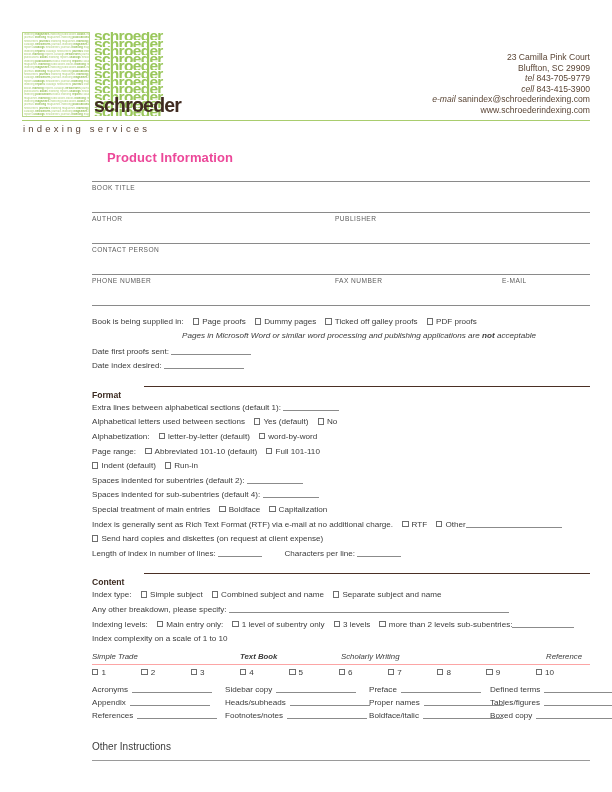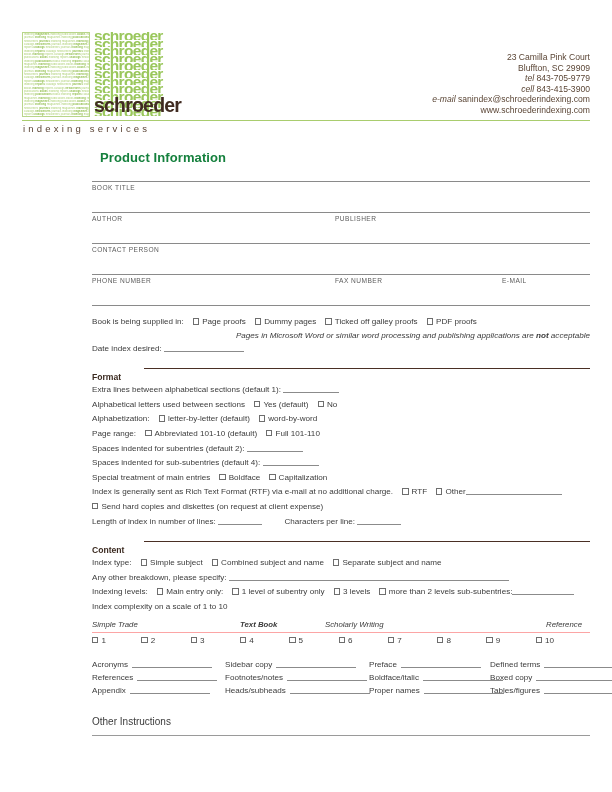--- a/index.html
+++ b/index.html
@@ -119,22 +119,22 @@
   
   .content {
     position: absolute;
     left: 92px;
     top: 150px;
     width: 498px;
   }
   .doc-title {
     font-size: 13px;
     font-weight: bold;
-    color: #15803d;
-    margin: 0 0 16px 8px;
+    color: #ec4899;
+    margin: 0 0 16px 15px;
     letter-spacing: 0.1px;
   }
 
   
   .fieldrow {
     position: relative;
     border-top: 1px solid #8a8a8a;
     height: 30px;
   }
   .fieldrow .flabel {
@@ -152,21 +152,21 @@
 
   
   .line {
     font-size: 8.1px;
     line-height: 14.6px;
     color: #3b3b3b;
     white-space: nowrap;
   }
   .line.ital { font-style: italic; }
   .line .b { font-weight: bold; }
-  .indent-note { padding-left: 90px; text-align: right; }
+  .indent-note { padding-left: 90px; }
 
   .sect-rule {
     border-top: 1.2px solid #4a2f24;
     margin: 12px 0 3px 52px;
     height: 0;
   }
   .sect-head {
     font-size: 8.6px;
     font-weight: bold;
     color: #3b2a20;
@@ -212,38 +212,38 @@
   .scale-heads span {
     position: absolute;
     top: 0;
     font-size: 7.8px;
     font-style: italic;
     color: #3b3b3b;
     white-space: nowrap;
   }
   .sh0 { left: 0; }
   .sh1 { left: 148px; font-weight: bold; }
-  .sh2 { left: 233px; }
+  .sh2 { left: 249px; }
   .sh3 { right: 8px; }
   .scale-boxes {
     position: relative;
     height: 15px;
     margin-top: 3px;
   }
   .scale-boxes .sbox {
     position: absolute;
     top: 0;
     font-size: 8.1px;
     color: #3b3b3b;
     white-space: nowrap;
   }
 
   
   .grid {
-    margin-top: 8px;
+    margin-top: 1px;
   }
   .grid-row {
     position: relative;
     height: 13px;
     font-size: 8.1px;
     color: #3b3b3b;
     white-space: nowrap;
   }
   .grid-row .cell {
     position: absolute;
@@ -359,20 +359,24 @@
       <span class="flabel c3">E-MAIL</span>
     </div>
 
     <div style="margin-top:9px;">
       <div class="line">
         <span>Book is being supplied in:</span><span class="gap"></span><span class="cb"></span><span>Page proofs</span><span class="gap"></span><span class="cb"></span><span>Dummy pages</span><span class="gap"></span><span class="cb"></span><span>Ticked off galley proofs</span><span class="gap"></span><span class="cb"></span><span>PDF proofs</span>
       </div>
       <div class="line ital indent-note" style="line-height:12px;">
         <span>Pages in Microsoft Word or similar word processing and publishing applications are </span><span class="b">not</span><span> acceptable</span>
       </div>
+      <div class="line" style="margin-top:3px;">
+        <span>Date first proofs sent:</span>
+        <span class="blank b-lg"></span>
+      </div>
       <div class="line">
         <span>Date index desired:</span>
         <span class="blank b-lg"></span>
       </div>
     </div>
 
     <div class="sect-rule"></div>
     <div class="sect-head">Format</div>
 
     <div class="line">
@@ -385,20 +389,23 @@
     </div>
 
     <div class="line">
       <span>Alphabetization:</span><span class="gap"></span><span class="cb"></span><span>letter-by-letter (default)</span><span class="gap"></span><span class="cb"></span><span>word-by-word</span>
     </div>
 
     <div class="line">
       <span>Page range:</span><span class="gap"></span><span class="cb"></span><span>Abbreviated  101-10 (default)</span><span class="gap"></span><span class="cb"></span><span>Full  101-110</span>
     </div>
 
+    <div class="line">
+      <span class="cb"></span><span>Indent (default)</span><span class="gap"></span><span class="cb"></span><span>Run-in</span>
+    </div>
 
     <div class="line">
       <span>Spaces indented for subentries (default 2):</span>
       <span class="blank b-md"></span>
     </div>
 
     <div class="line">
       <span>Spaces indented for sub-subentries (default 4):</span>
       <span class="blank b-md"></span>
     </div>
@@ -464,31 +471,31 @@
 
 
     <div class="grid" id="indexable-grid">
         <div class="grid-row">
           <span class="cell gc0"><span>Acronyms</span><span class="blank b-lg"></span></span>
           <span class="cell gc1"><span>Sidebar copy</span><span class="blank b-lg"></span></span>
           <span class="cell gc2"><span>Preface</span><span class="blank b-lg"></span></span>
           <span class="cell gc3"><span>Defined terms</span><span class="blank b-lg"></span></span>
         </div>
         <div class="grid-row">
+          <span class="cell gc0"><span>Appendix</span><span class="blank b-lg"></span></span>
+          <span class="cell gc1"><span>Heads/subheads</span><span class="blank b-lg"></span></span>
+          <span class="cell gc2"><span>Proper names</span><span class="blank b-lg"></span></span>
+          <span class="cell gc3"><span>Tables/figures</span><span class="blank b-lg"></span></span>
+        </div>
+        <div class="grid-row">
           <span class="cell gc0"><span>References</span><span class="blank b-lg"></span></span>
           <span class="cell gc1"><span>Footnotes/notes</span><span class="blank b-lg"></span></span>
           <span class="cell gc2"><span>Boldface/italic</span><span class="blank b-lg"></span></span>
           <span class="cell gc3"><span>Boxed copy</span><span class="blank b-lg"></span></span>
         </div>
-        <div class="grid-row">
-          <span class="cell gc0"><span>Appendix</span><span class="blank b-lg"></span></span>
-          <span class="cell gc1"><span>Heads/subheads</span><span class="blank b-lg"></span></span>
-          <span class="cell gc2"><span>Proper names</span><span class="blank b-lg"></span></span>
-          <span class="cell gc3"><span>Tables/figures</span><span class="blank b-lg"></span></span>
-        </div>
       </div>
 
     <div class="other-head">Other Instructions</div>
     <div class="other-lines">
       <div class="oline"></div>
 
     </div>
 
   </div>
 </div>

